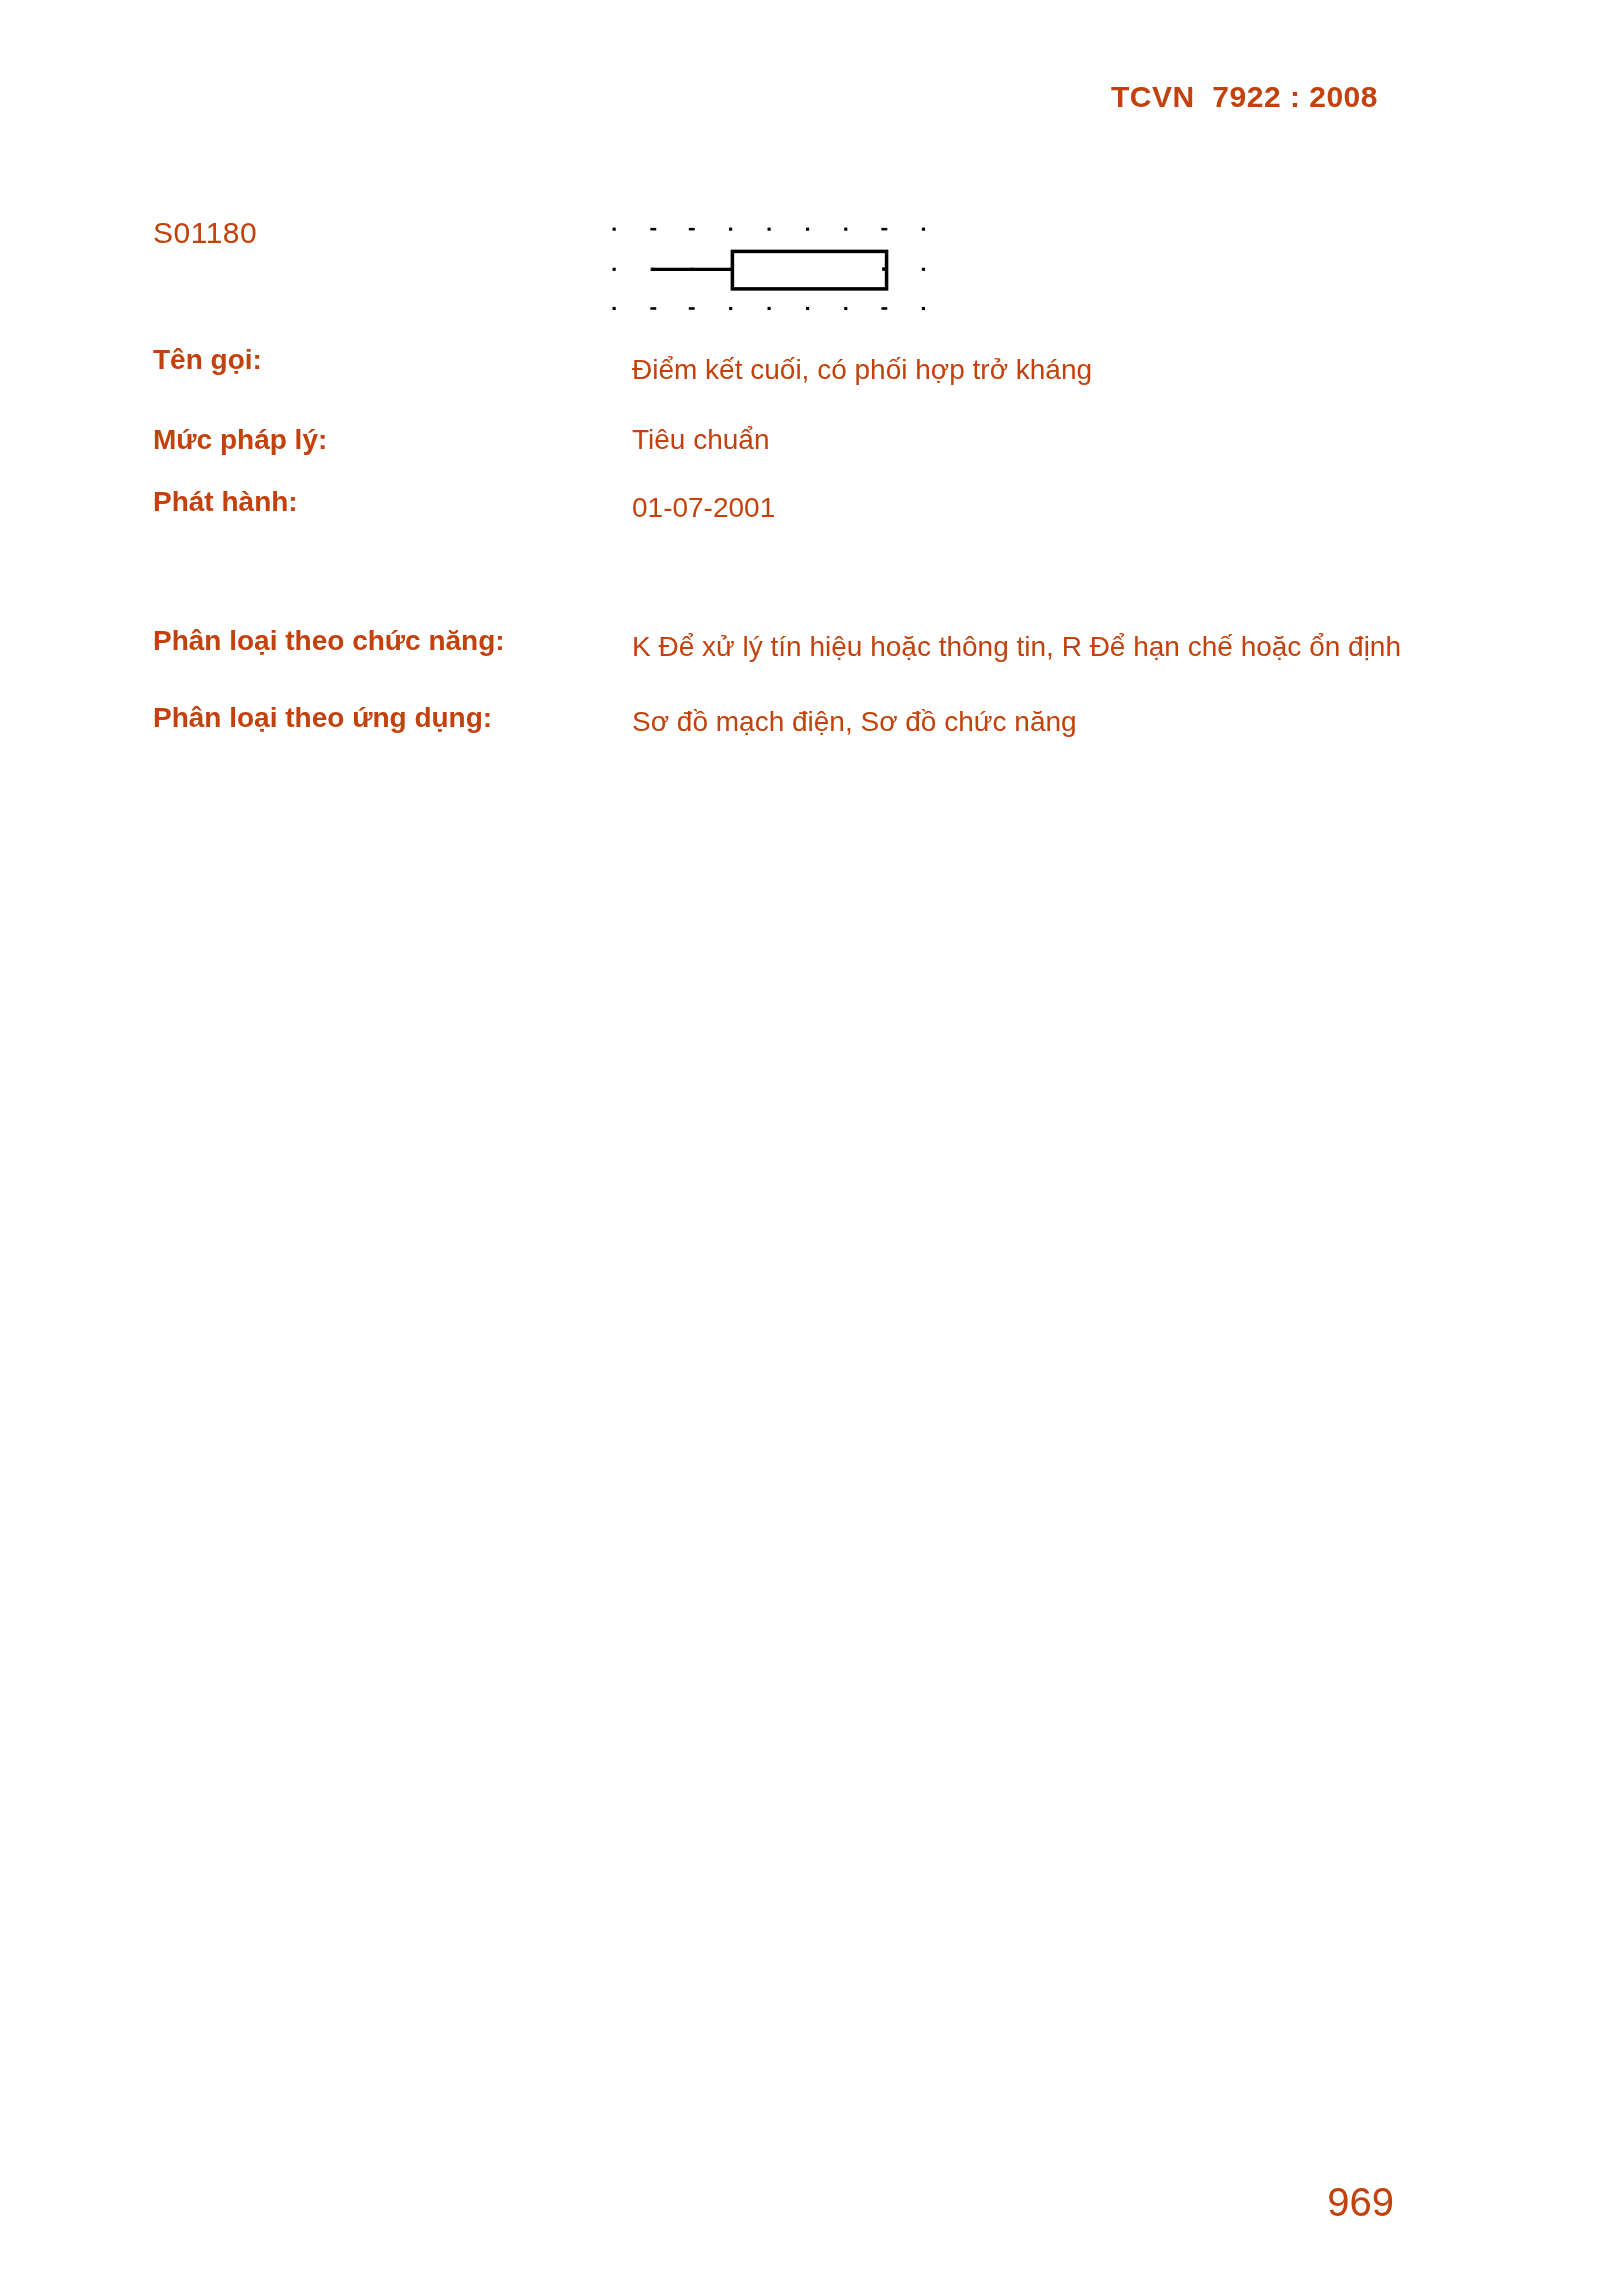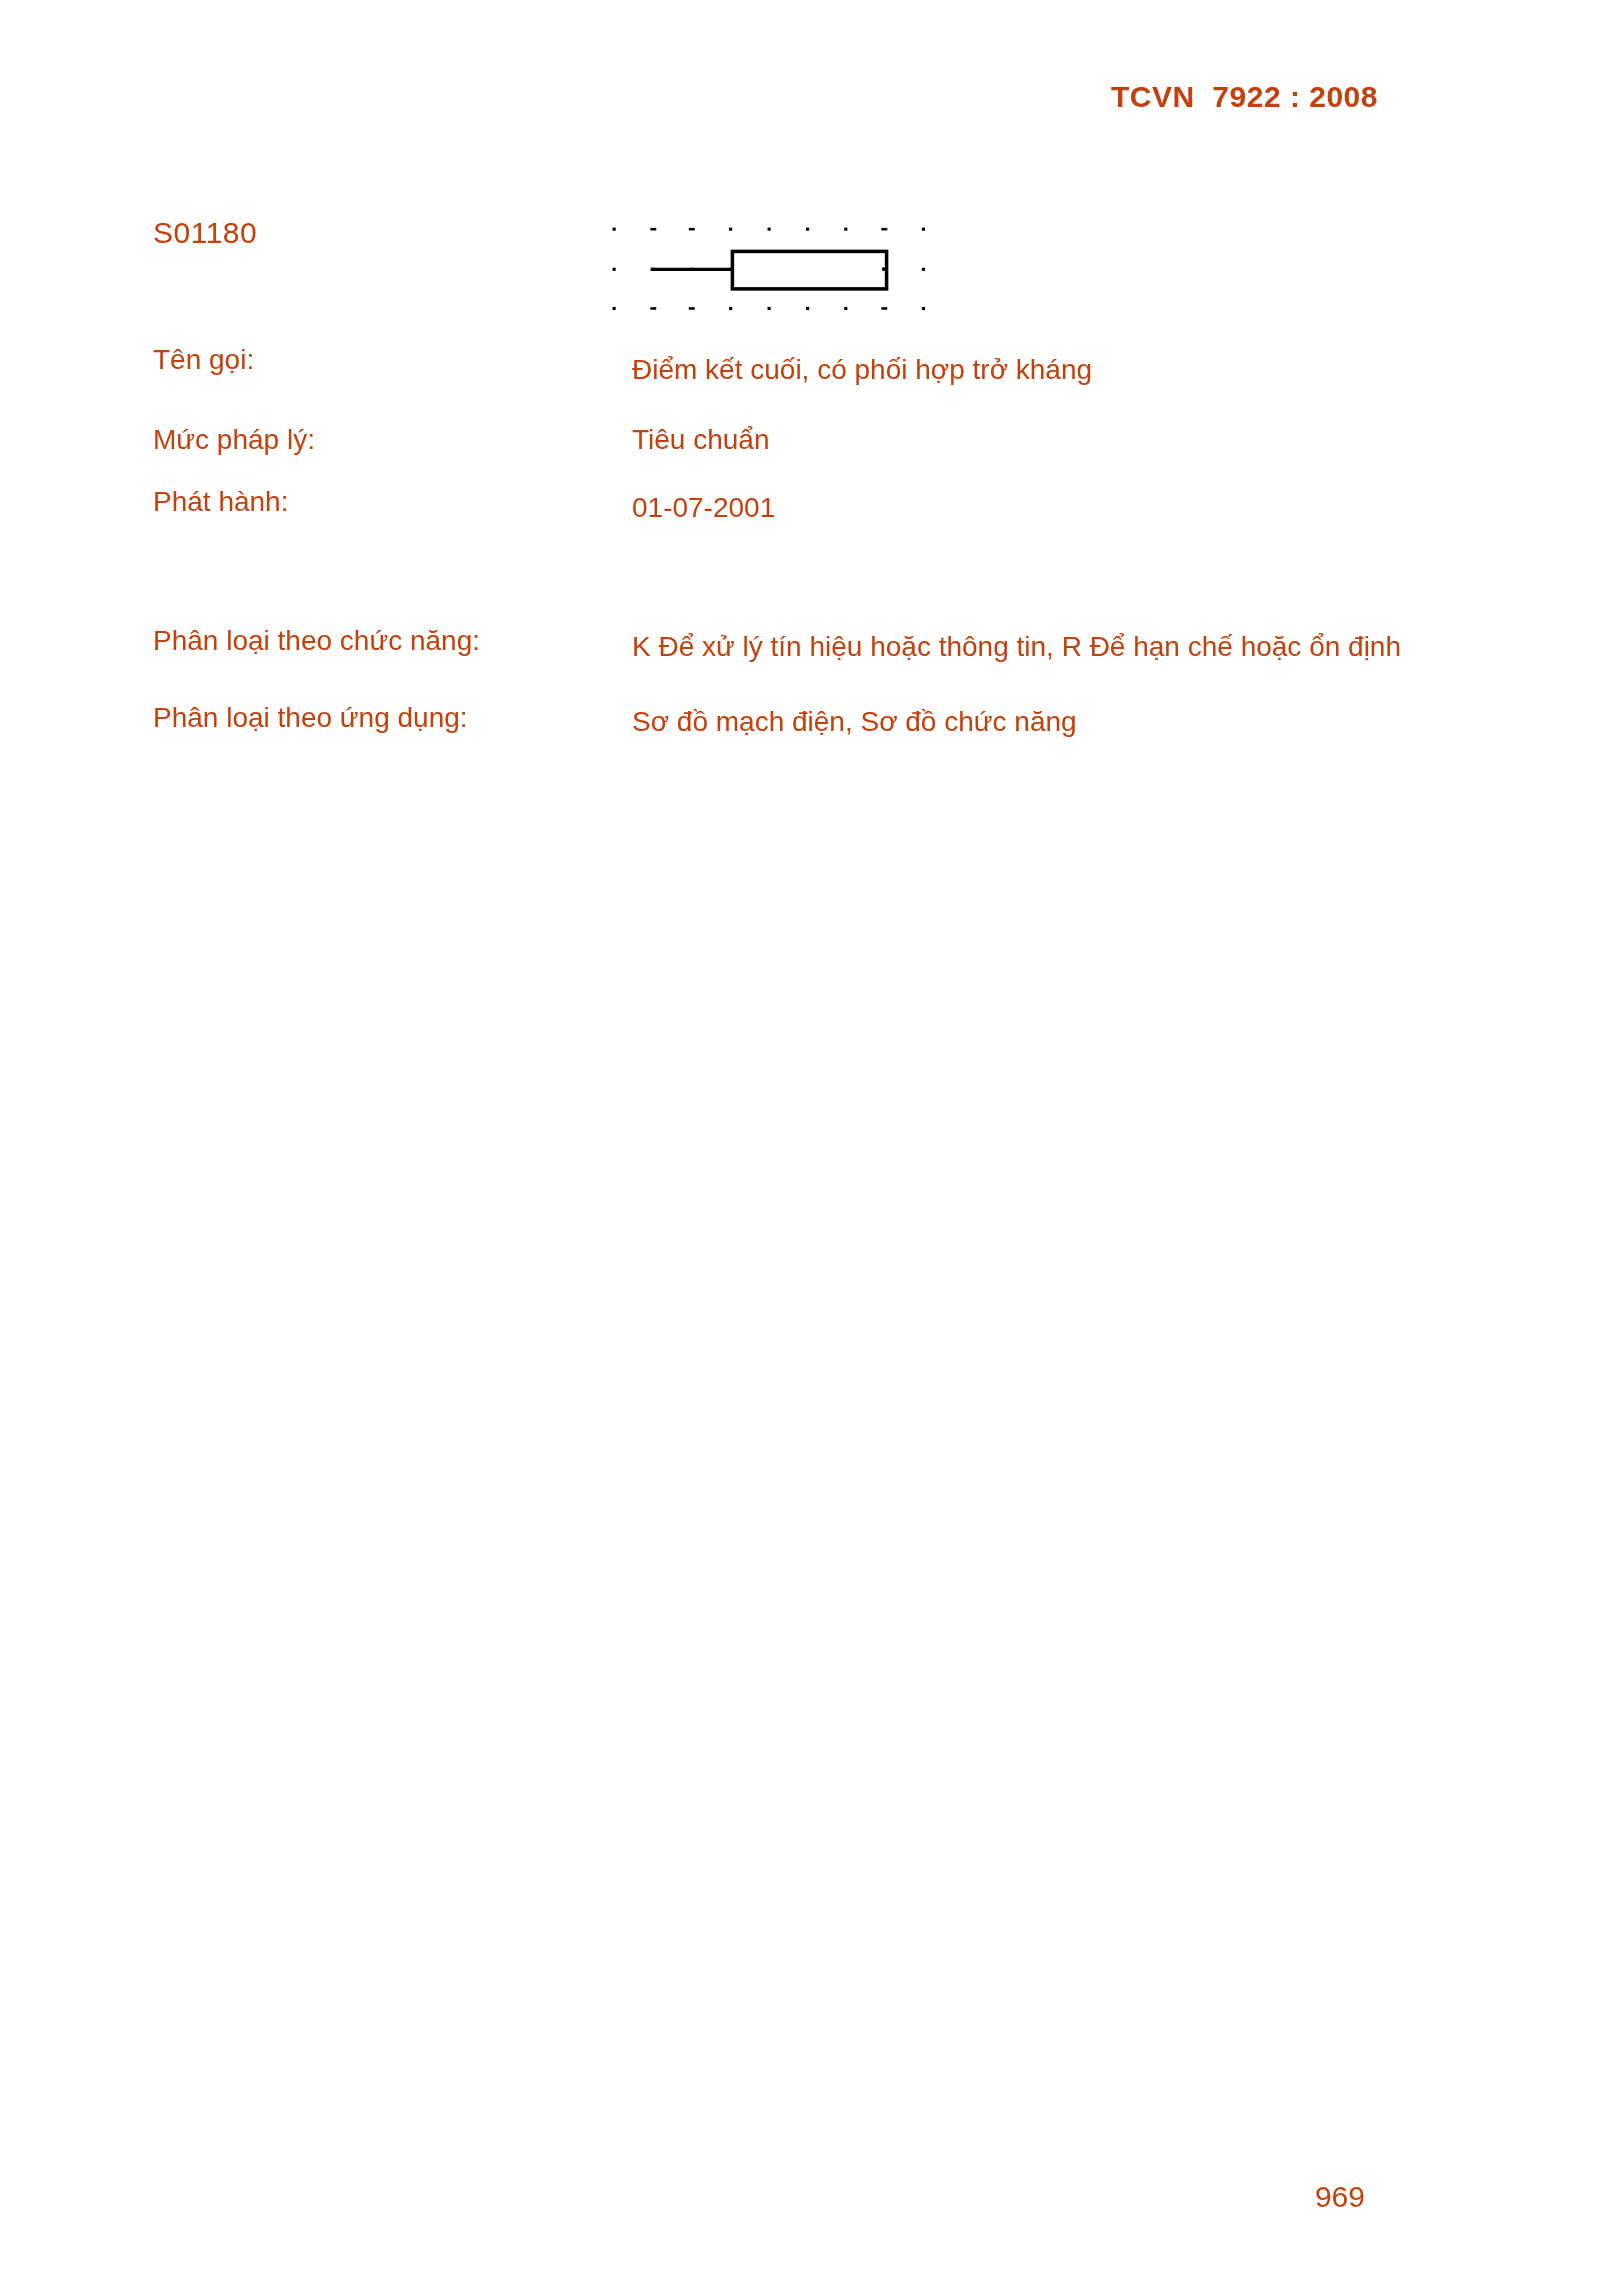--- a/index.html
+++ b/index.html
@@ -44,35 +44,35 @@
     position: absolute;
     left: 0;
     width: 1621px;
     height: 39px;
   }
   .field-label {
     position: absolute;
     left: 153px;
     top: 0;
     font-size: 28px;
-    font-weight: normal;
+    font-weight: bold;
     white-space: nowrap;
   }
   .field-value {
     position: absolute;
     left: 632px;
     font-size: 28px;
     font-weight: normal;
     white-space: nowrap;
   }
   .page-number {
     position: absolute;
     top: 2180px;
-    right: 108px;
-    font-size: 30px;
+    right: 79px;
+    font-size: 40px;
   }
 </style>
 </head>
 <body>
 
 <div class="page">
 
   <div class="std-header">TCVN  7922 : 2008</div>
 
   <div class="symbol-id">S01180</div>

